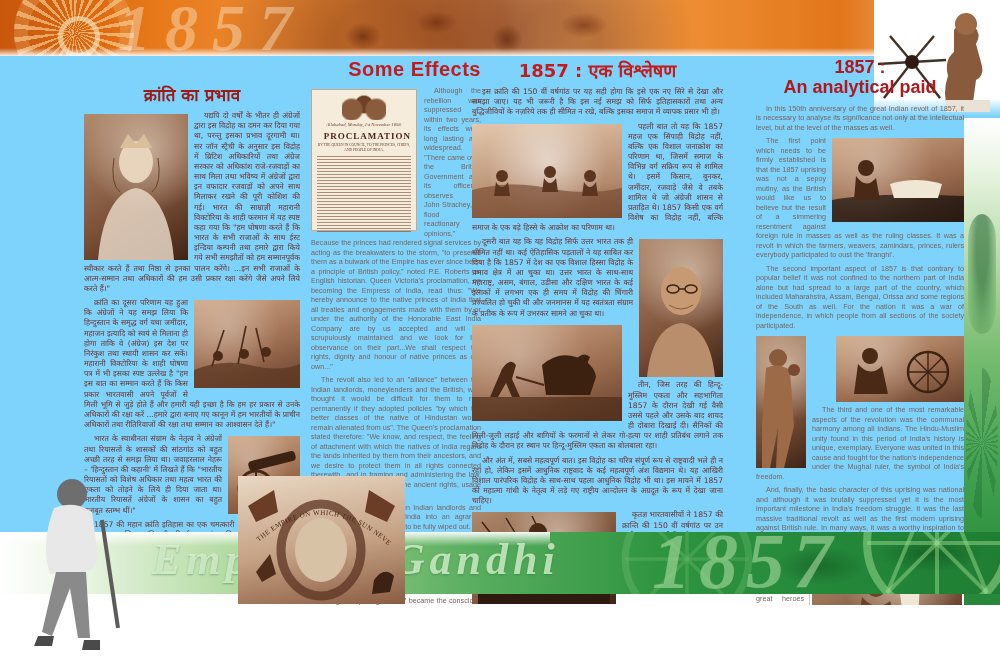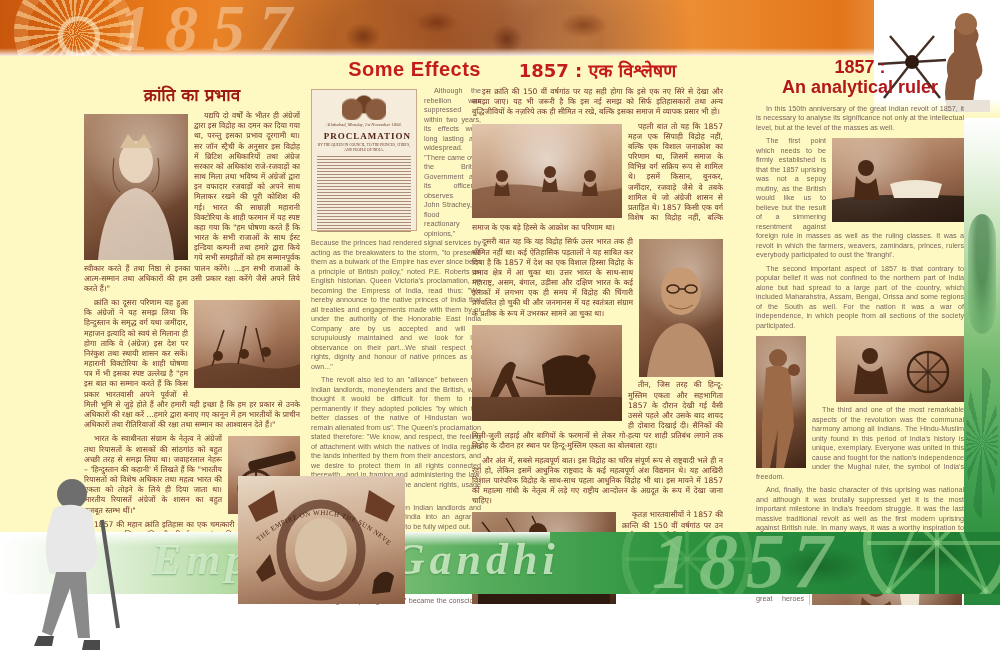--- a/index.html
+++ b/index.html
@@ -1,16 +1,16 @@
 <!DOCTYPE html>
 <html><head>
 <meta charset="utf-8">
 <style>
   html,body{margin:0;padding:0;width:1000px;height:665px;background:#fff;overflow:hidden;}
-  .poster{position:relative;width:1000px;height:594px;background:#fef9c3;font-family:"Liberation Sans",sans-serif;}
+  .poster{position:relative;width:1000px;height:594px;background:#7dd3fc;font-family:"Liberation Sans",sans-serif;}
 
   
   .banner-top{position:absolute;left:0;top:0;width:1000px;height:56px;overflow:hidden;
     background:
       radial-gradient(circle at 38% 90%, rgba(110,35,5,0.45) 0 8%, transparent 26%),
       radial-gradient(circle at 47% 30%, rgba(120,40,8,0.38) 0 6%, transparent 22%),
       radial-gradient(circle at 56% 75%, rgba(100,30,5,0.4) 0 7%, transparent 24%),
       linear-gradient(90deg,#c8560c 0%,#e87a1a 16%,#f09a48 38%,#f8c184 52%,#ee8f35 68%,#e2761a 84%,#f4b377 96%,#ffffff 100%);}
   .banner-top::after{content:"";position:absolute;left:0;bottom:0;width:100%;height:8px;
     background:linear-gradient(180deg,transparent,rgba(255,255,255,0.9));}
@@ -247,21 +247,21 @@
         <circle cx="66" cy="20" r="9" fill="#4a2a16"></circle>
         <path d="M6,76 q60,10 132,2 l0,14 l-132,0 z" fill="#2e1a0e"></path>
       </svg>
     </div>
     <p class="hi">कृतज्ञ भारतवासीयों ने 1857 की क्रान्ति की 150 वीं वर्षगांठ पर उन सभी अमर शहीदों को नमन कर अपनी चेतना में 1857 और राष्ट्रीय आंदोलन के बीच की कड़ी को मजबूत किया है।</p>
   </section>
 
   <section class="col col4">
     <h2 class="h-col4">
       <span>1857 :</span><br>
-      <span>An analytical ruler</span>
+      <span>An analytical paid</span>
     </h2>
     <p class="en">In this 150th anniversary of the great Indian revolt of 1857, it is necessary to analyse its significance not only at the intellectual level, but at the level of the masses as well.</p>
     <div class="photo grind">
       <svg width="132" height="84" viewBox="0 0 132 84">
         <path d="M0,62 q40,-8 132,-4 l0,26 l-132,0 z" fill="#6b４２２a" opacity="0.6"></path>
         <circle cx="34" cy="30" r="8" fill="#4a2a16"></circle>
           <path d="M24,38 q10,14 20,2 l4,22 l-26,0 z" fill="#4a2a16"></path>
         <path d="M58,46 q26,-8 52,0 l-4,14 l-44,0 z" fill="#efe6d4"></path>
       </svg>
     </div>

